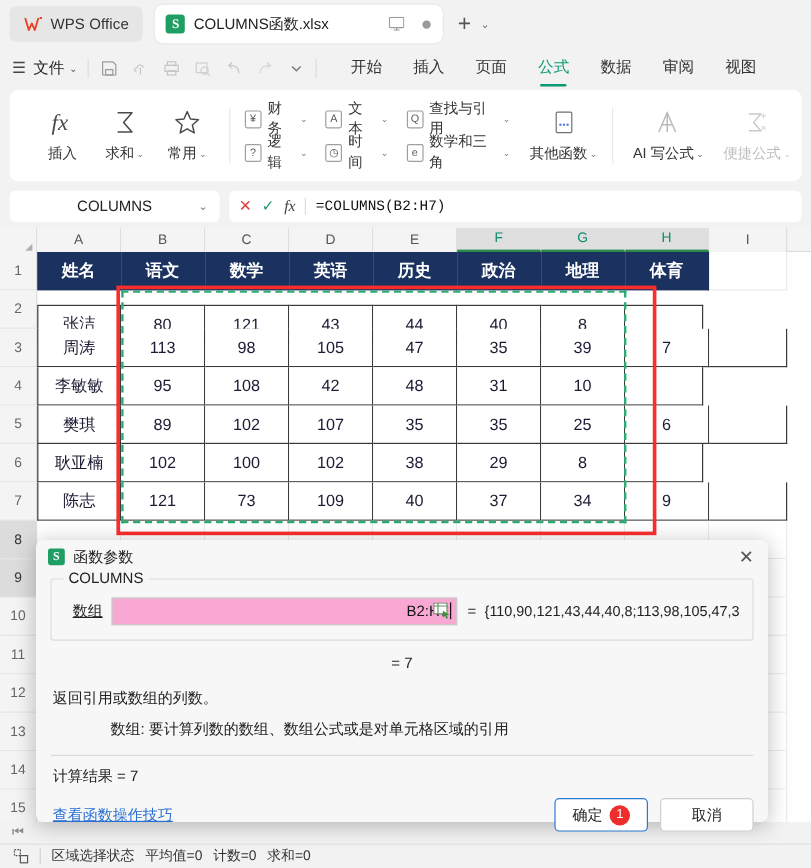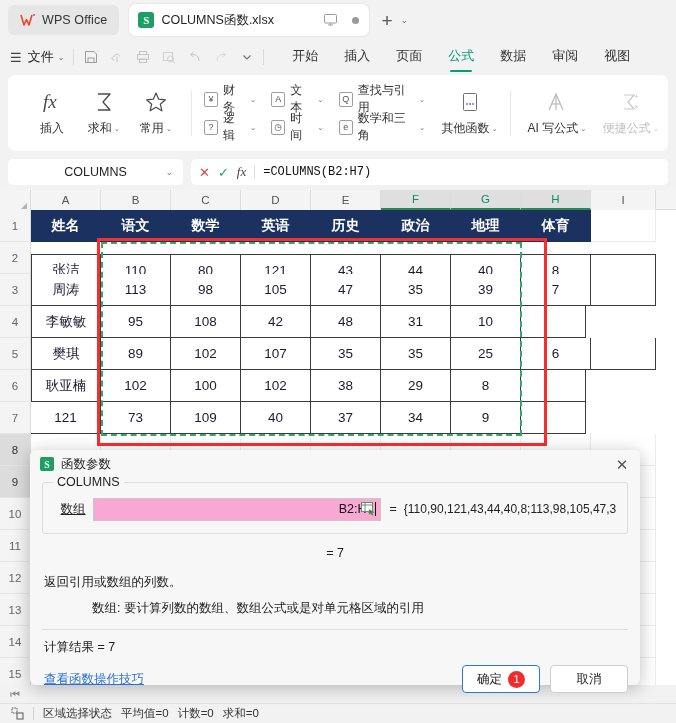--- a/index.html
+++ b/index.html
@@ -527,21 +527,20 @@
           <div class="cell" style="width:70px">英语</div>
           <div class="cell" style="width:70px">历史</div>
           <div class="cell" style="width:70px">政治</div>
           <div class="cell" style="width:70px">地理</div>
           <div class="cell" style="width:70px">体育</div>
           <div class="cell blank" style="width:65px;background:#fff;border-right:1px solid #ececec;border-bottom:1px solid #ececec"></div>
         </div>
 
         <div class="grow data first">
           <div class="cell c0" style="width:70px">张洁</div>
-          <div class="cell" style="width:70px">110</div>
           <div class="cell" style="width:70px">80</div>
           <div class="cell" style="width:70px">121</div>
           <div class="cell" style="width:70px">43</div>
           <div class="cell" style="width:70px">44</div>
           <div class="cell" style="width:70px">40</div>
           <div class="cell" style="width:70px">8</div>
           <div class="cell blank" style="width:65px"></div>
         </div>
         <div class="grow data">
           <div class="cell c0" style="width:70px">周涛</div>
@@ -579,20 +578,21 @@
           <div class="cell c0" style="width:70px">耿亚楠</div>
           <div class="cell" style="width:70px">102</div>
           <div class="cell" style="width:70px">100</div>
           <div class="cell" style="width:70px">102</div>
           <div class="cell" style="width:70px">38</div>
           <div class="cell" style="width:70px">29</div>
           <div class="cell" style="width:70px">8</div>
           <div class="cell blank" style="width:65px"></div>
         </div>
         <div class="grow data">
+          <div class="cell c0" style="width:70px">陈志</div>
           <div class="cell" style="width:70px">121</div>
           <div class="cell" style="width:70px">73</div>
           <div class="cell" style="width:70px">109</div>
           <div class="cell" style="width:70px">40</div>
           <div class="cell" style="width:70px">37</div>
           <div class="cell" style="width:70px">34</div>
           <div class="cell" style="width:70px">9</div>
           <div class="cell blank" style="width:65px"></div>
         </div>
 

